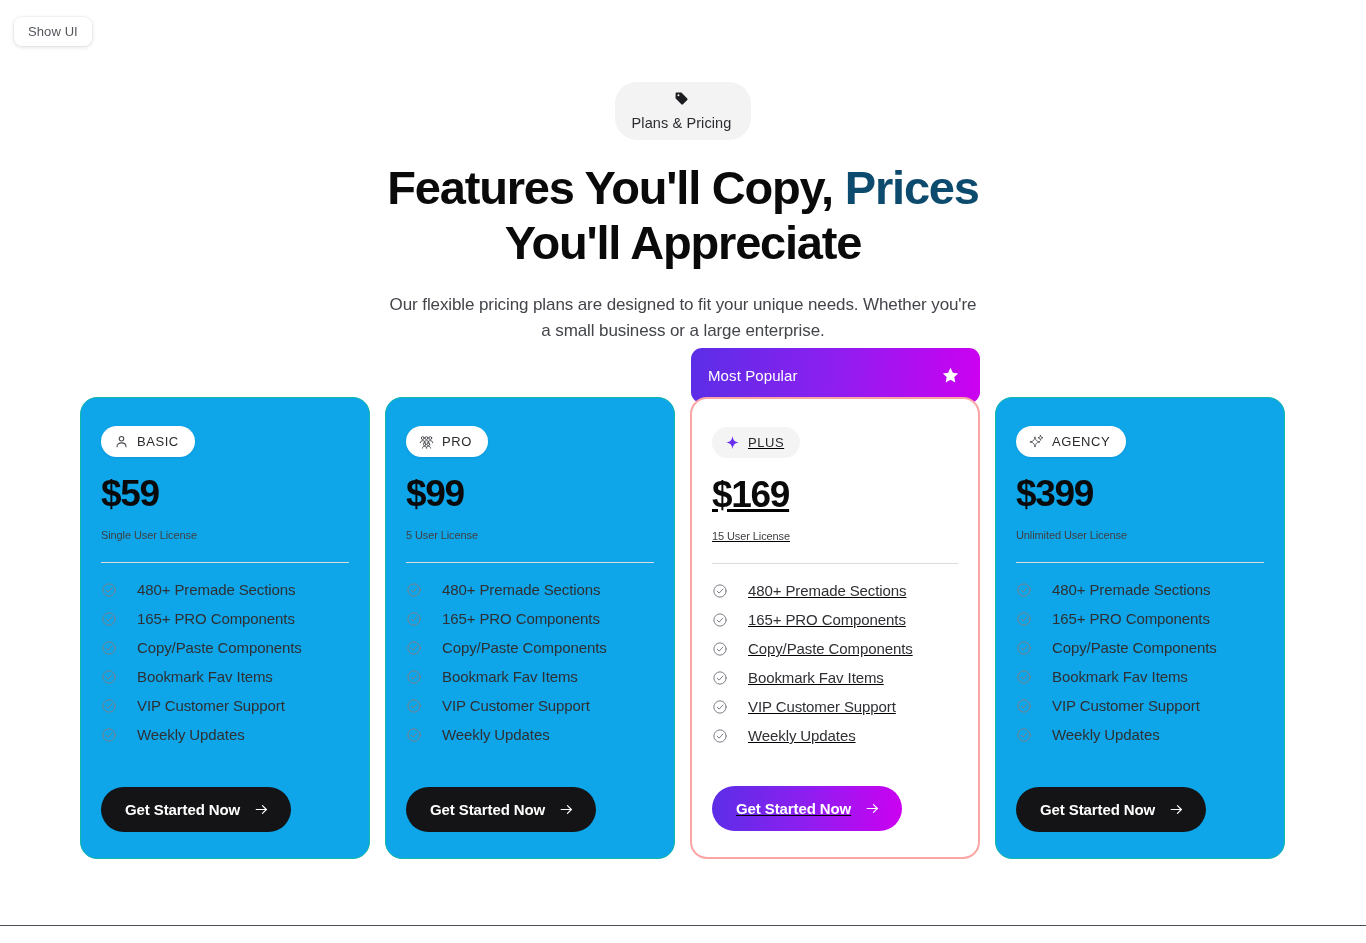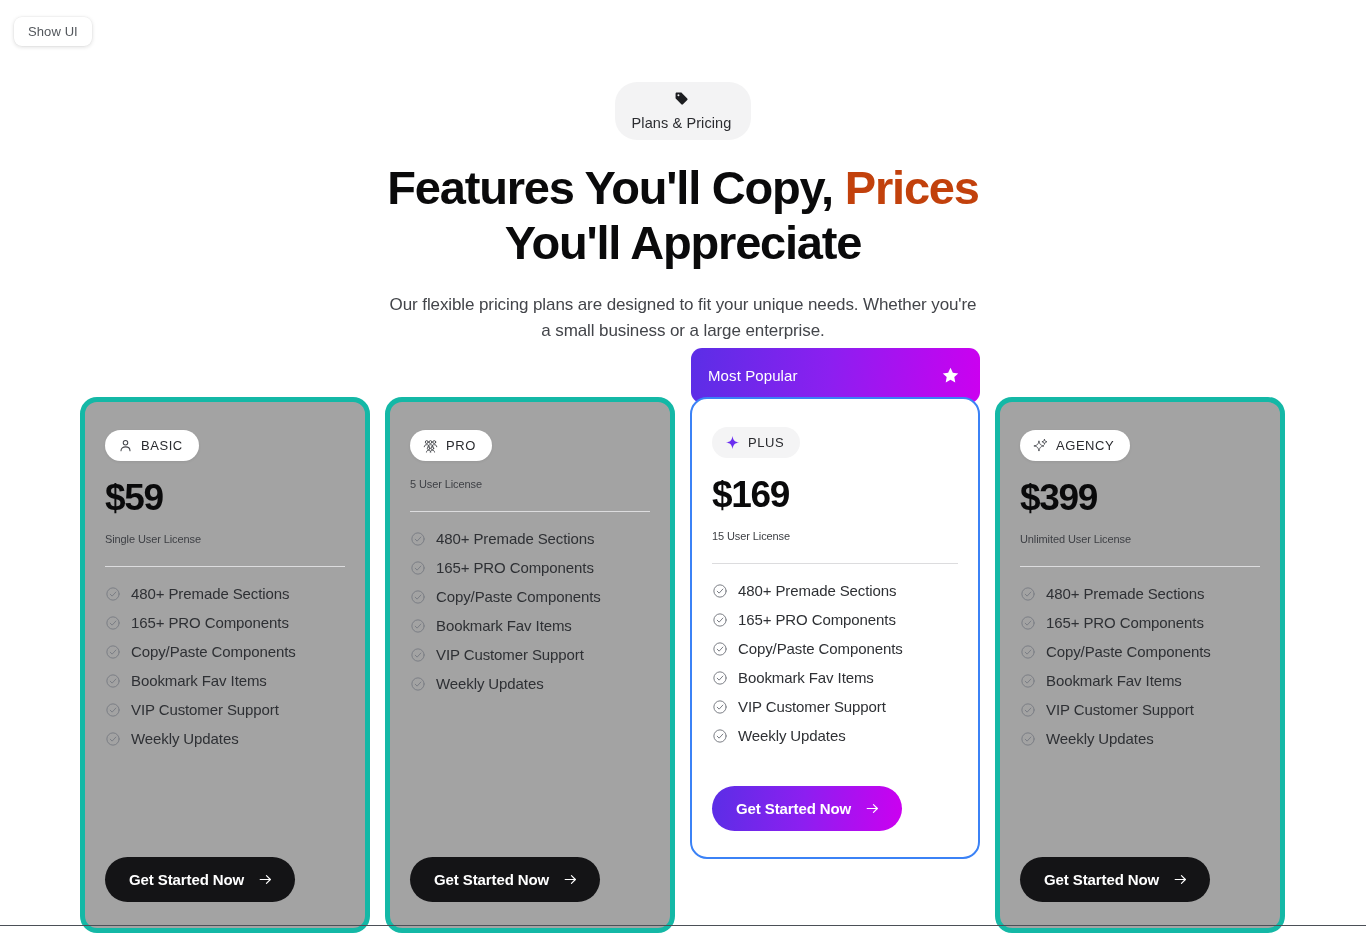--- a/index.html
+++ b/index.html
@@ -72,21 +72,21 @@
   .headline {
     margin-top: 20px;
     text-align: center;
     font-size: 47px;
     line-height: 55px;
     font-weight: 700;
     letter-spacing: -1.2px;
     color: #0a0a0b;
     max-width: 640px;
   }
-  .headline .accent { color: #c2410c; }
+  .headline .accent { color: #0c4a6e; }
 
   .subtitle {
     margin-top: 22px;
     text-align: center;
     font-size: 17px;
     line-height: 26px;
     color: #43454a;
     max-width: 600px;
     letter-spacing: -0.1px;
   }
@@ -124,32 +124,33 @@
     letter-spacing: 0.1px;
   }
   .popular-ribbon .star-ico {
     display: inline-flex;
     width: 19px;
     height: 19px;
   }
 
   .card {
     position: relative;
-    background: #a3a3a3;
-    border: 5px solid #14b8a6;
+    background: #0ea5e9;
+    border: 1px solid #14b8a6;
     border-radius: 17px;
     padding: 28px 20px 26px 20px;
-    height: 536px;
+    height: 462px;
     display: flex;
     flex-direction: column;
   }
   .card.featured {
     background: #ffffff;
-    border: 2px solid #3b82f6;
+    border: 2px solid #fca5a5;
     height: 462px;
+    text-decoration: underline;
   }
 
   .plan-badge {
     display: inline-flex;
     align-items: center;
     gap: 8px;
     align-self: flex-start;
     background: #ffffff;
     border-radius: 20px;
     padding: 8px 16px 8px 13px;
@@ -194,21 +195,21 @@
   .features {
     margin-top: 18px;
     list-style: none;
     display: flex;
     flex-direction: column;
     gap: 12px;
   }
   .features li {
     display: flex;
     align-items: center;
-    gap: 10px;
+    gap: 20px;
     font-size: 15px;
     color: #2e3034;
     letter-spacing: -0.1px;
     text-align: center;
   }
   .features .check-ico {
     flex: 0 0 16px;
     width: 16px;
     height: 16px;
     display: inline-flex;
@@ -363,20 +364,21 @@
                 <path d="M8 14c0-2.2 1.8-3.3 4-3.3s4 1.1 4 3.3"></path>
                 <path d="M14 14c0-2.2 1.8-3.3 4-3.3s4 1.1 4 3.3"></path>
                 <circle cx="9" cy="16.5" r="2.1"></circle>
                 <circle cx="15" cy="16.5" r="2.1"></circle>
                 <path d="M5.5 22.5c0-1.9 1.6-2.9 3.5-2.9s3.5 1 3.5 2.9"></path>
                 <path d="M11.5 22.5c0-1.9 1.6-2.9 3.5-2.9s3.5 1 3.5 2.9"></path>
               </svg>
             </span>
             <span>PRO</span>
           </div>
+          <div class="price">$99</div>
           <div class="license">5 User License</div>
           <div class="divider"></div>
           <ul class="features">
             <li>
               <span class="check-ico">
                 <svg viewBox="0 0 24 24" width="16" height="16" fill="none" stroke="#7b7e85" stroke-width="1.5" stroke-linecap="round" stroke-linejoin="round">
                   <circle cx="12" cy="12" r="9.2"></circle>
                   <path d="M7.8 12.3l2.9 2.9 5.6-6.1"></path>
                 </svg>
               </span>

